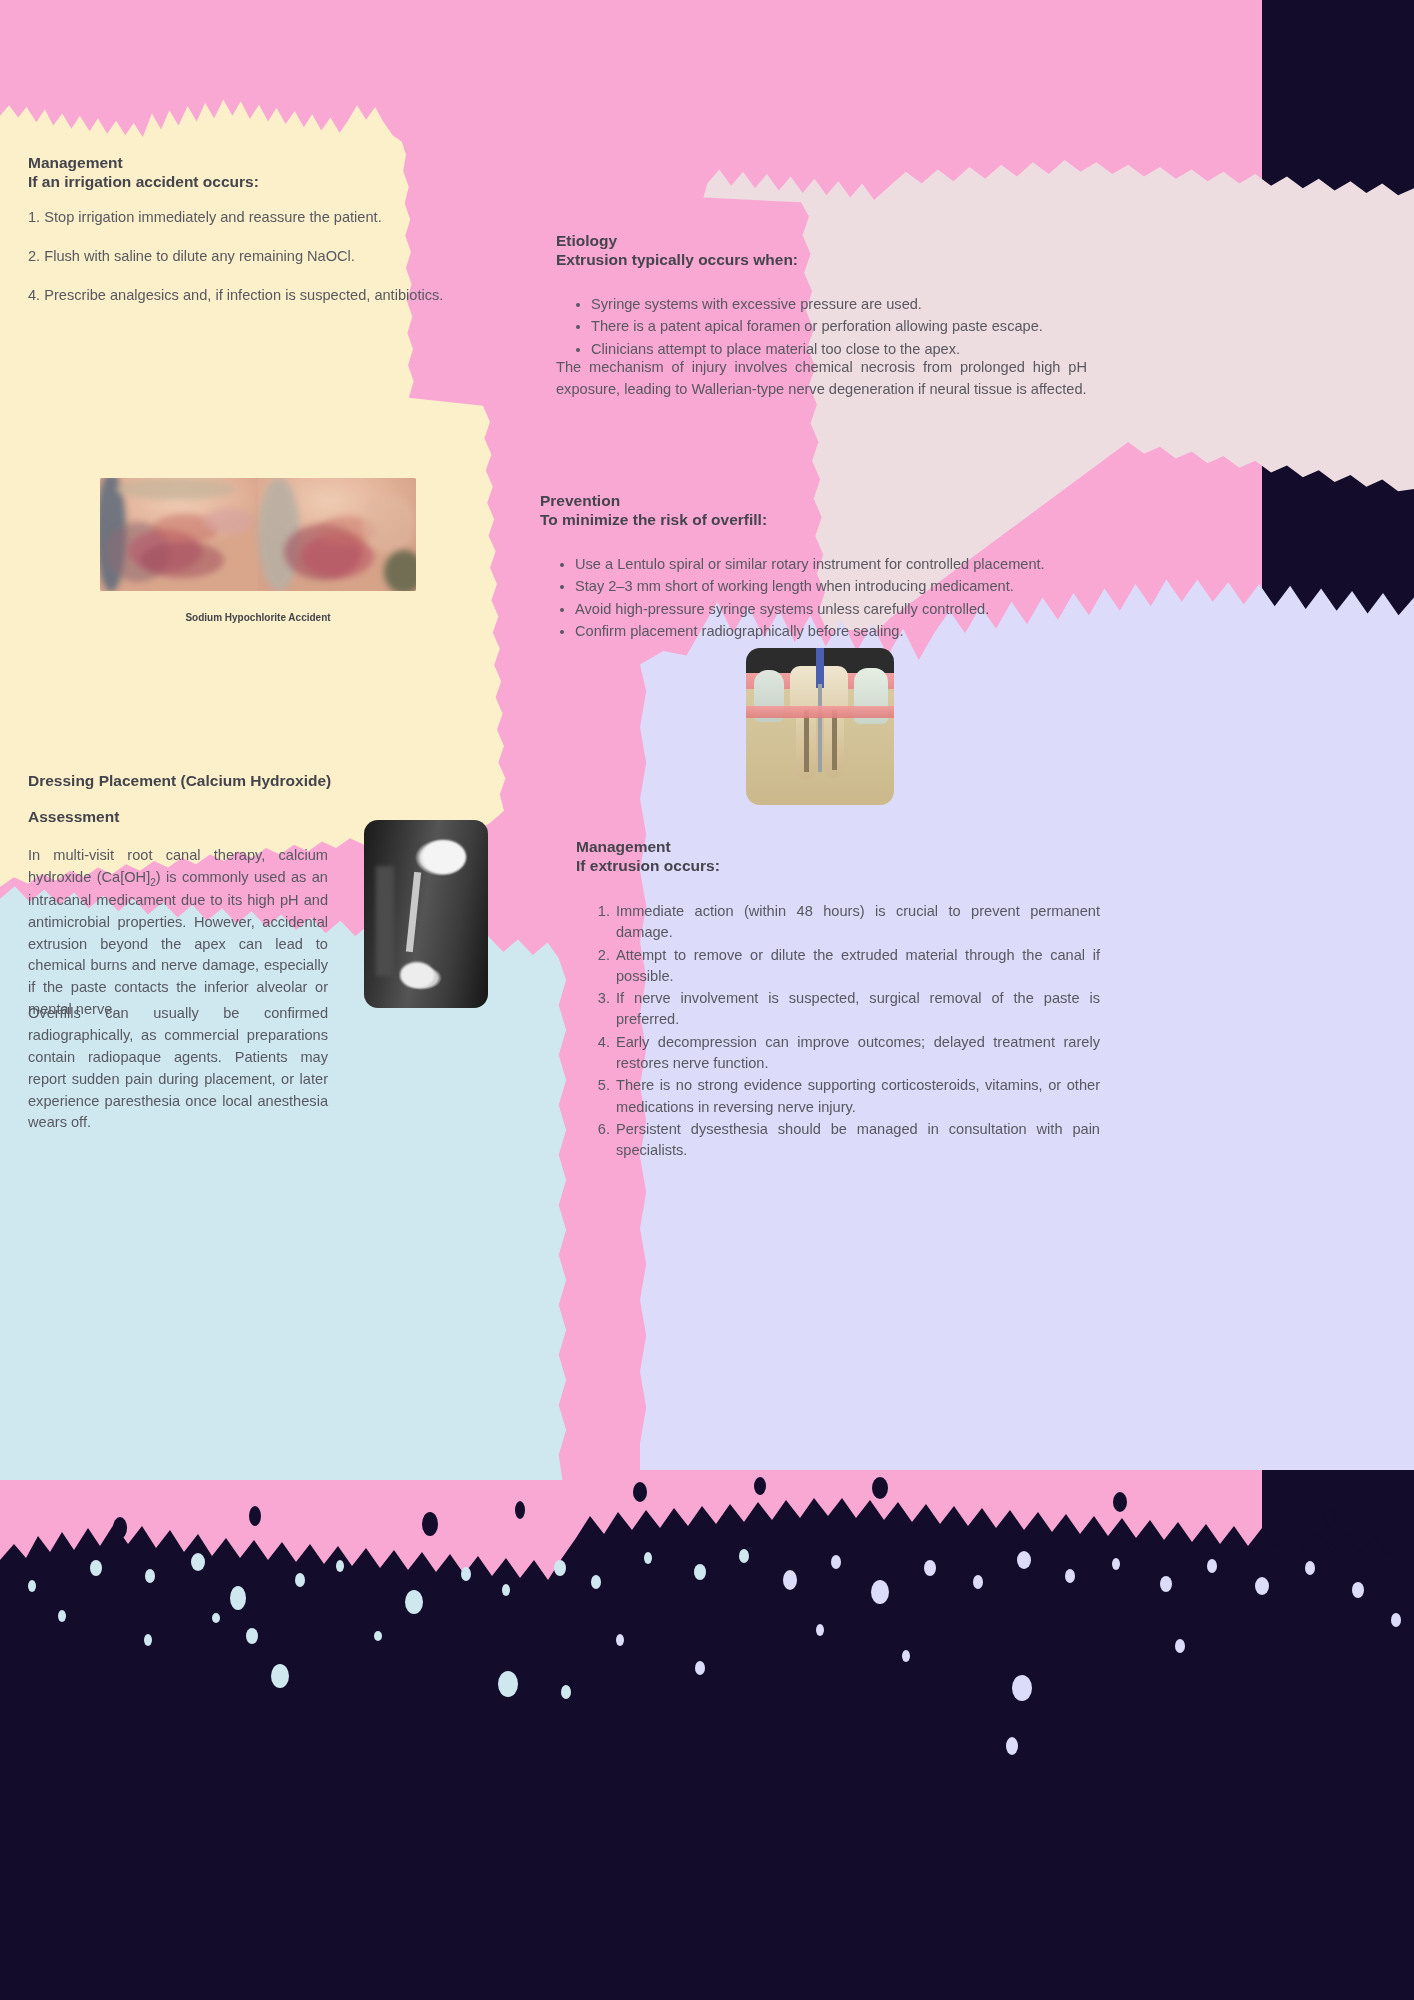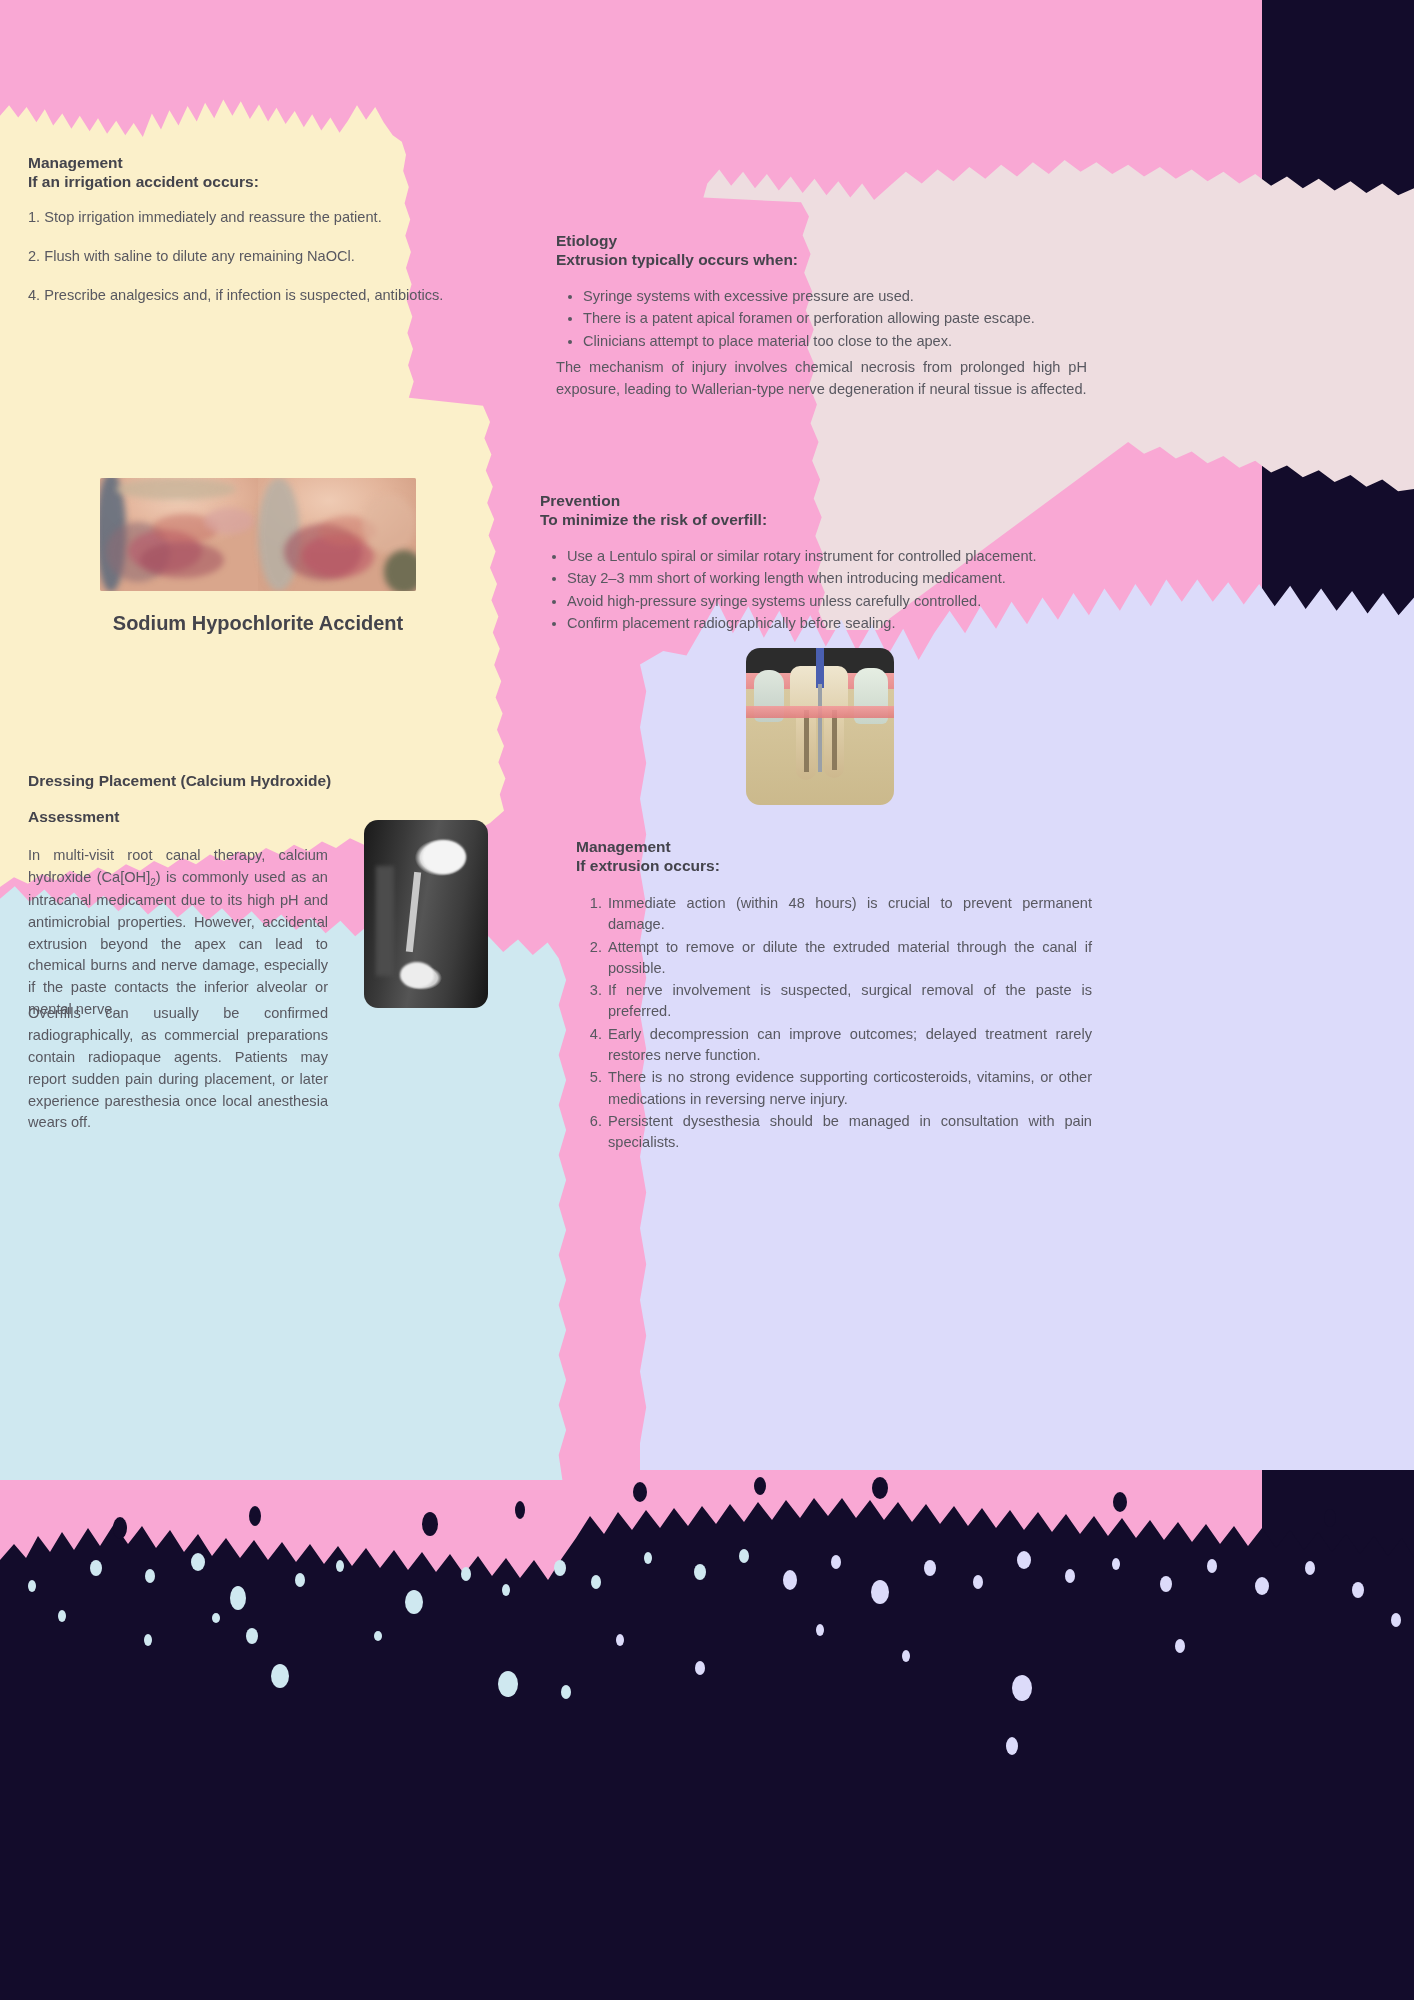--- a/index.html
+++ b/index.html
@@ -231,32 +231,32 @@
     font-size: 15.5px;
     line-height: 1.22;
     color: #44444c;
   }
   .body {
     font-size: 14.6px;
     line-height: 1.50;
     color: #585860;
     text-align: justify;
   }
-  ul.bl, ol.nl { margin: 0; padding-left: 27px; }
+  ul.bl, ol.nl { margin: 8px; padding-left: 27px; }
   ul.bl li, ol.nl li {
     font-size: 14.6px;
     line-height: 1.46;
     color: #585860;
     margin-bottom: 1px;
   }
   ol.nl { padding-left: 30px; }
   ol.nl li { text-align: justify; padding-left: 2px; }
   .caption {
     font-weight: bold;
-    font-size: 20px;
+    font-size: 10px;
     color: #44444c;
     text-align: center;
   }
   .p-gap { margin-top: 17px; }
 
   
   .photo { position: absolute; overflow: hidden; }
   #photo-naocl {
     left: 100px; top: 478px; width: 316px; height: 113px;
     border-radius: 2px;

